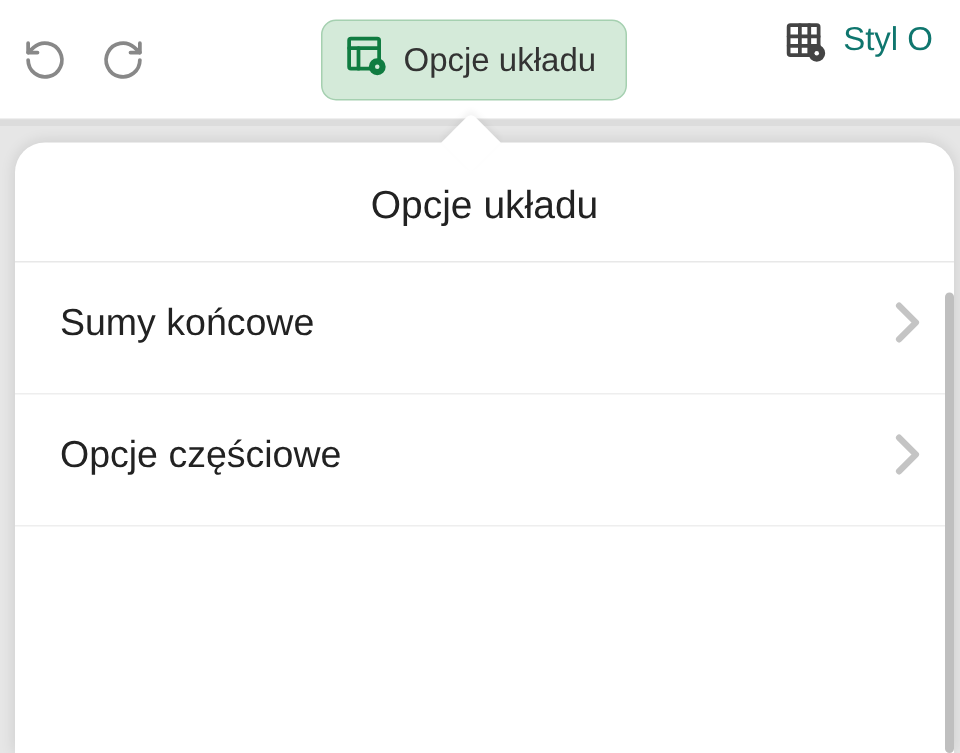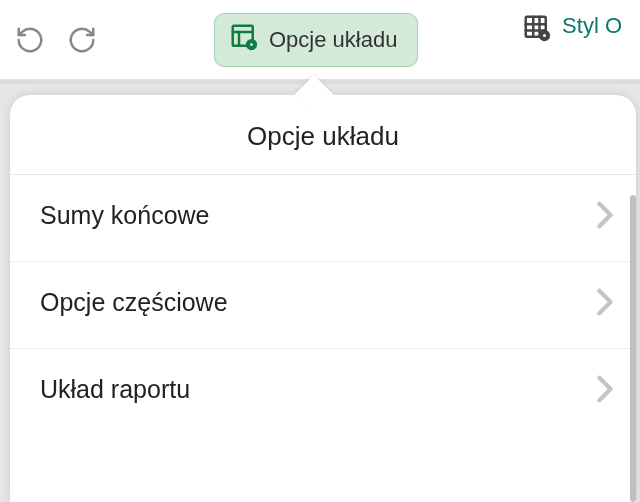--- a/index.html
+++ b/index.html
@@ -176,24 +176,16 @@
 
     <div class="menu-item">
       <span>Opcje częściowe</span>
       <span class="chev">
         <svg viewBox="0 0 12 20" fill="none" stroke="currentColor" stroke-width="3" stroke-linecap="round" stroke-linejoin="round">
             <polyline points="2,2 10,10 2,18"></polyline>
           </svg>
       </span>
     </div>
 
-    <div class="menu-item" style="border-bottom:none">
-      <span>Układ raportu</span>
-      <span class="chev">
-        <svg viewBox="0 0 12 20" fill="none" stroke="currentColor" stroke-width="3" stroke-linecap="round" stroke-linejoin="round">
-            <polyline points="2,2 10,10 2,18"></polyline>
-          </svg>
-      </span>
-    </div>
 
   </div>
   <div class="scroll-indicator"></div>
 </div>
 
 </body></html>

